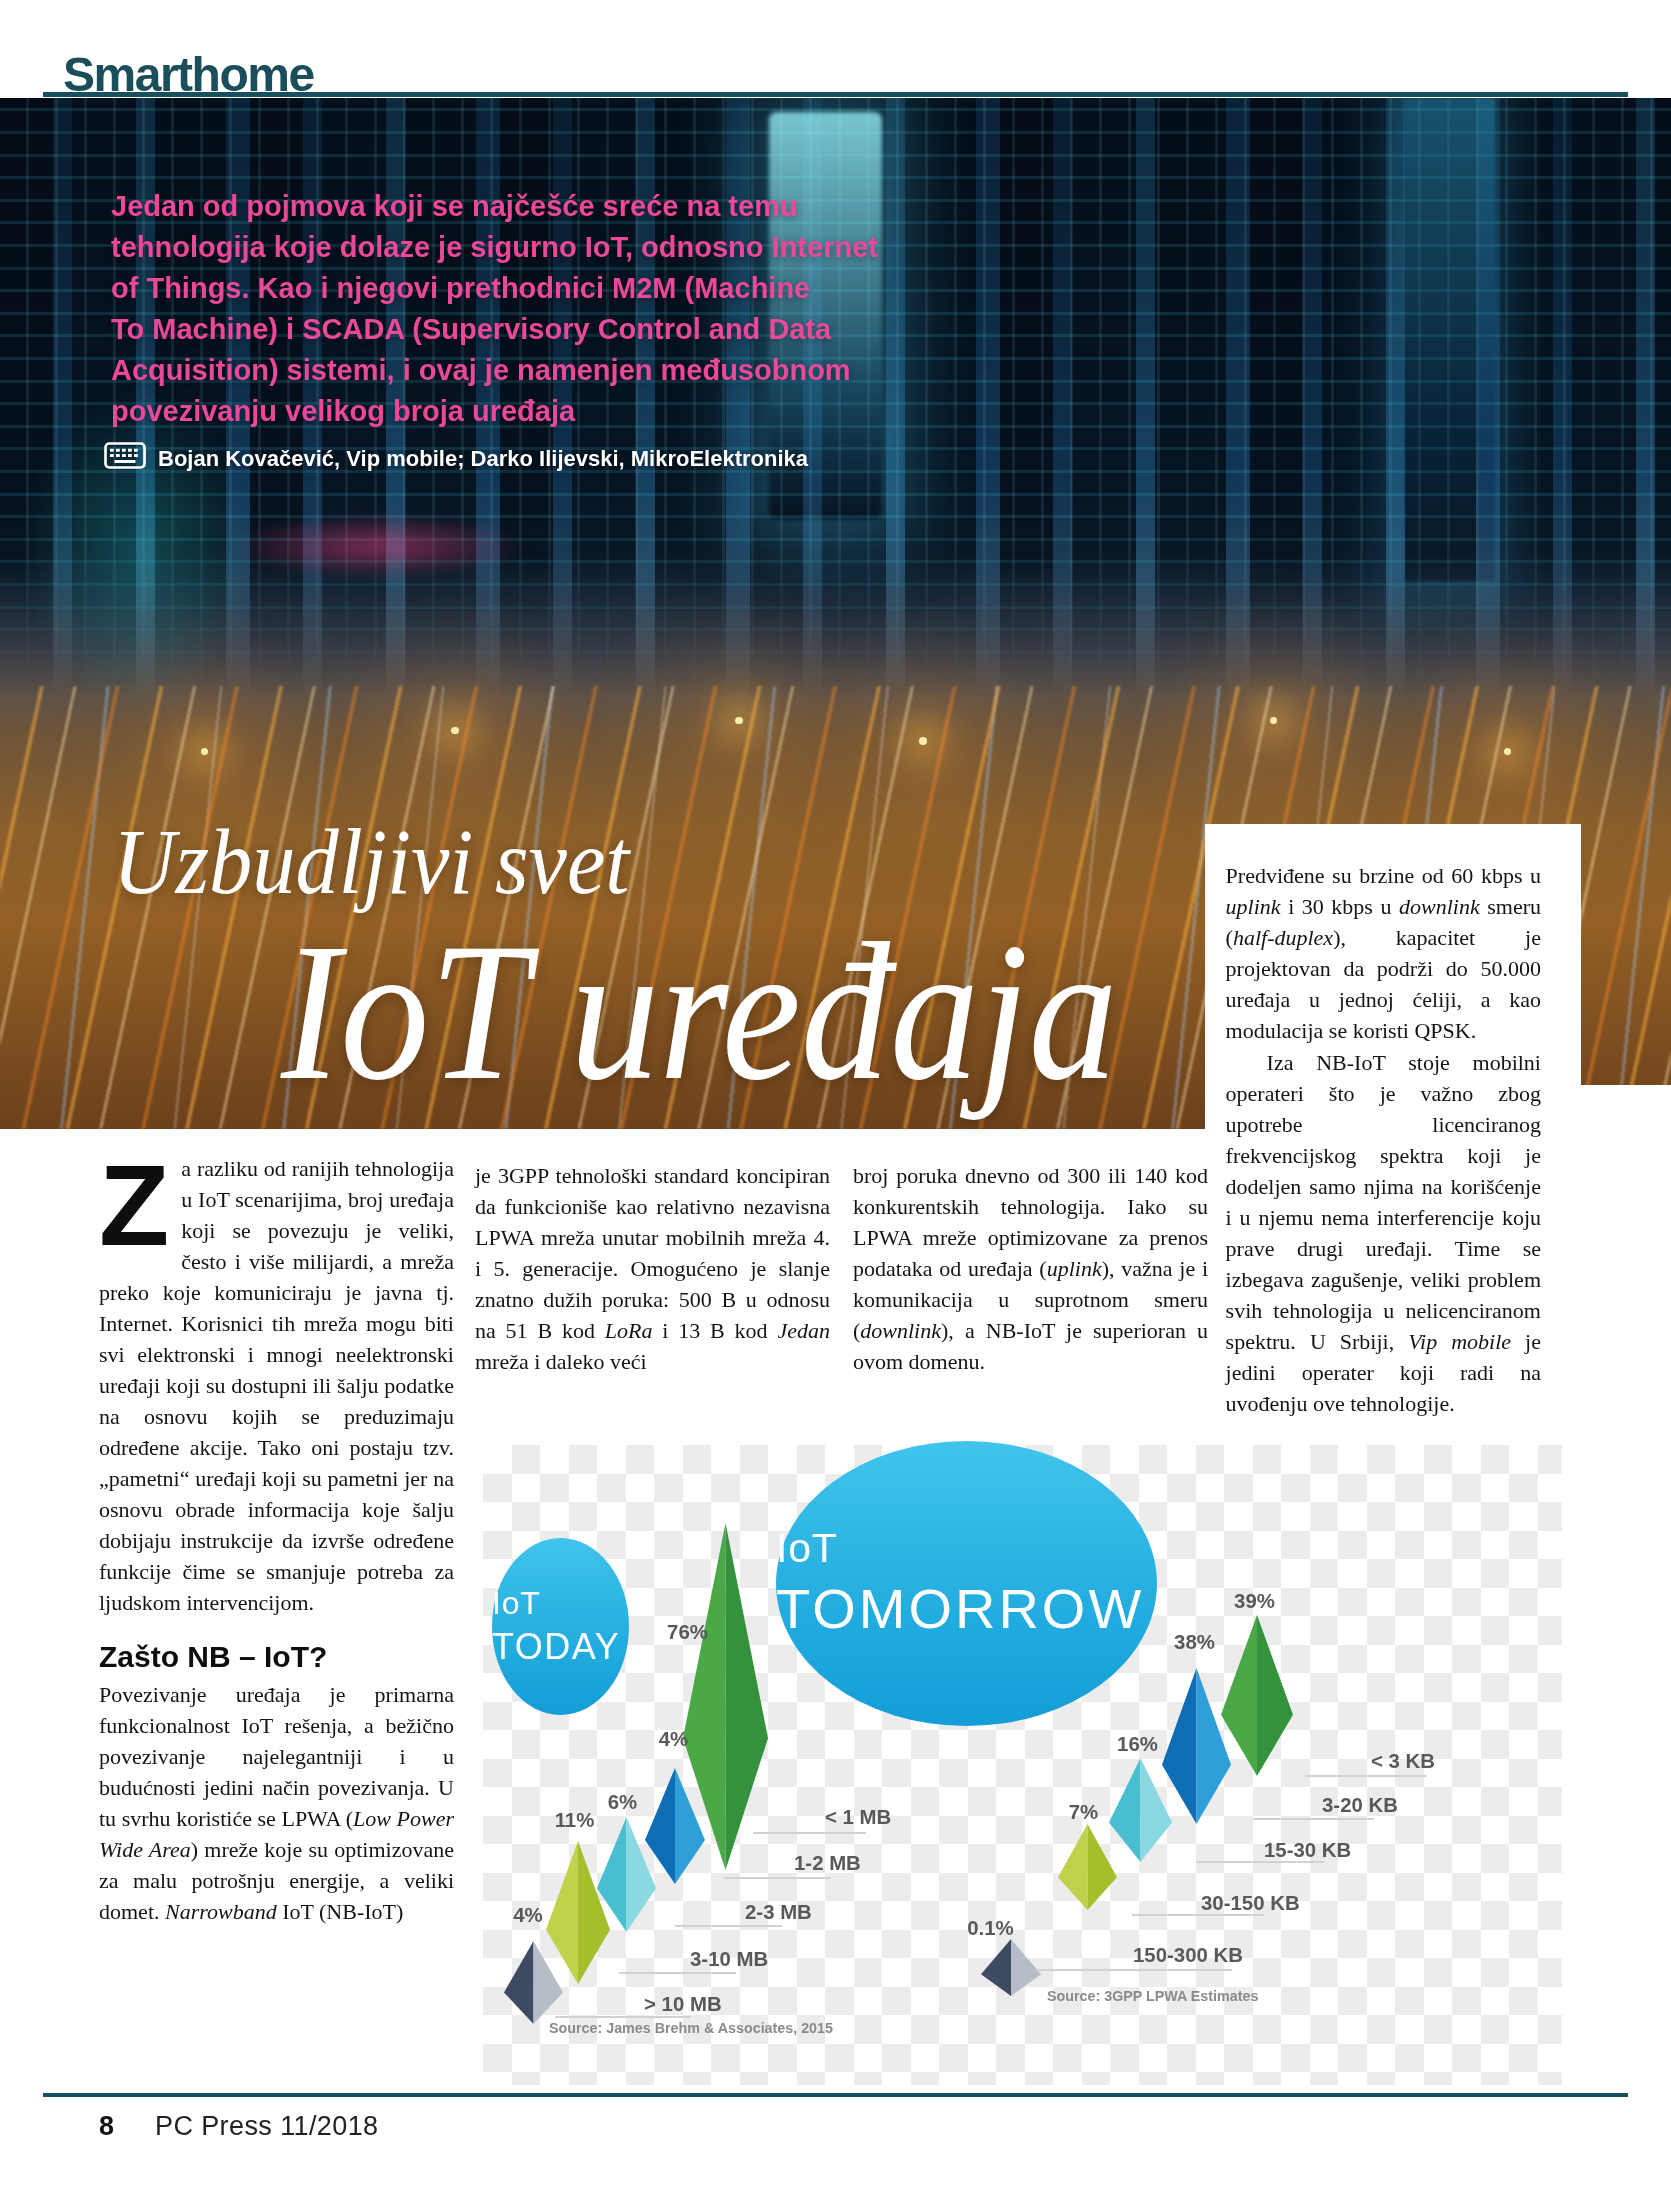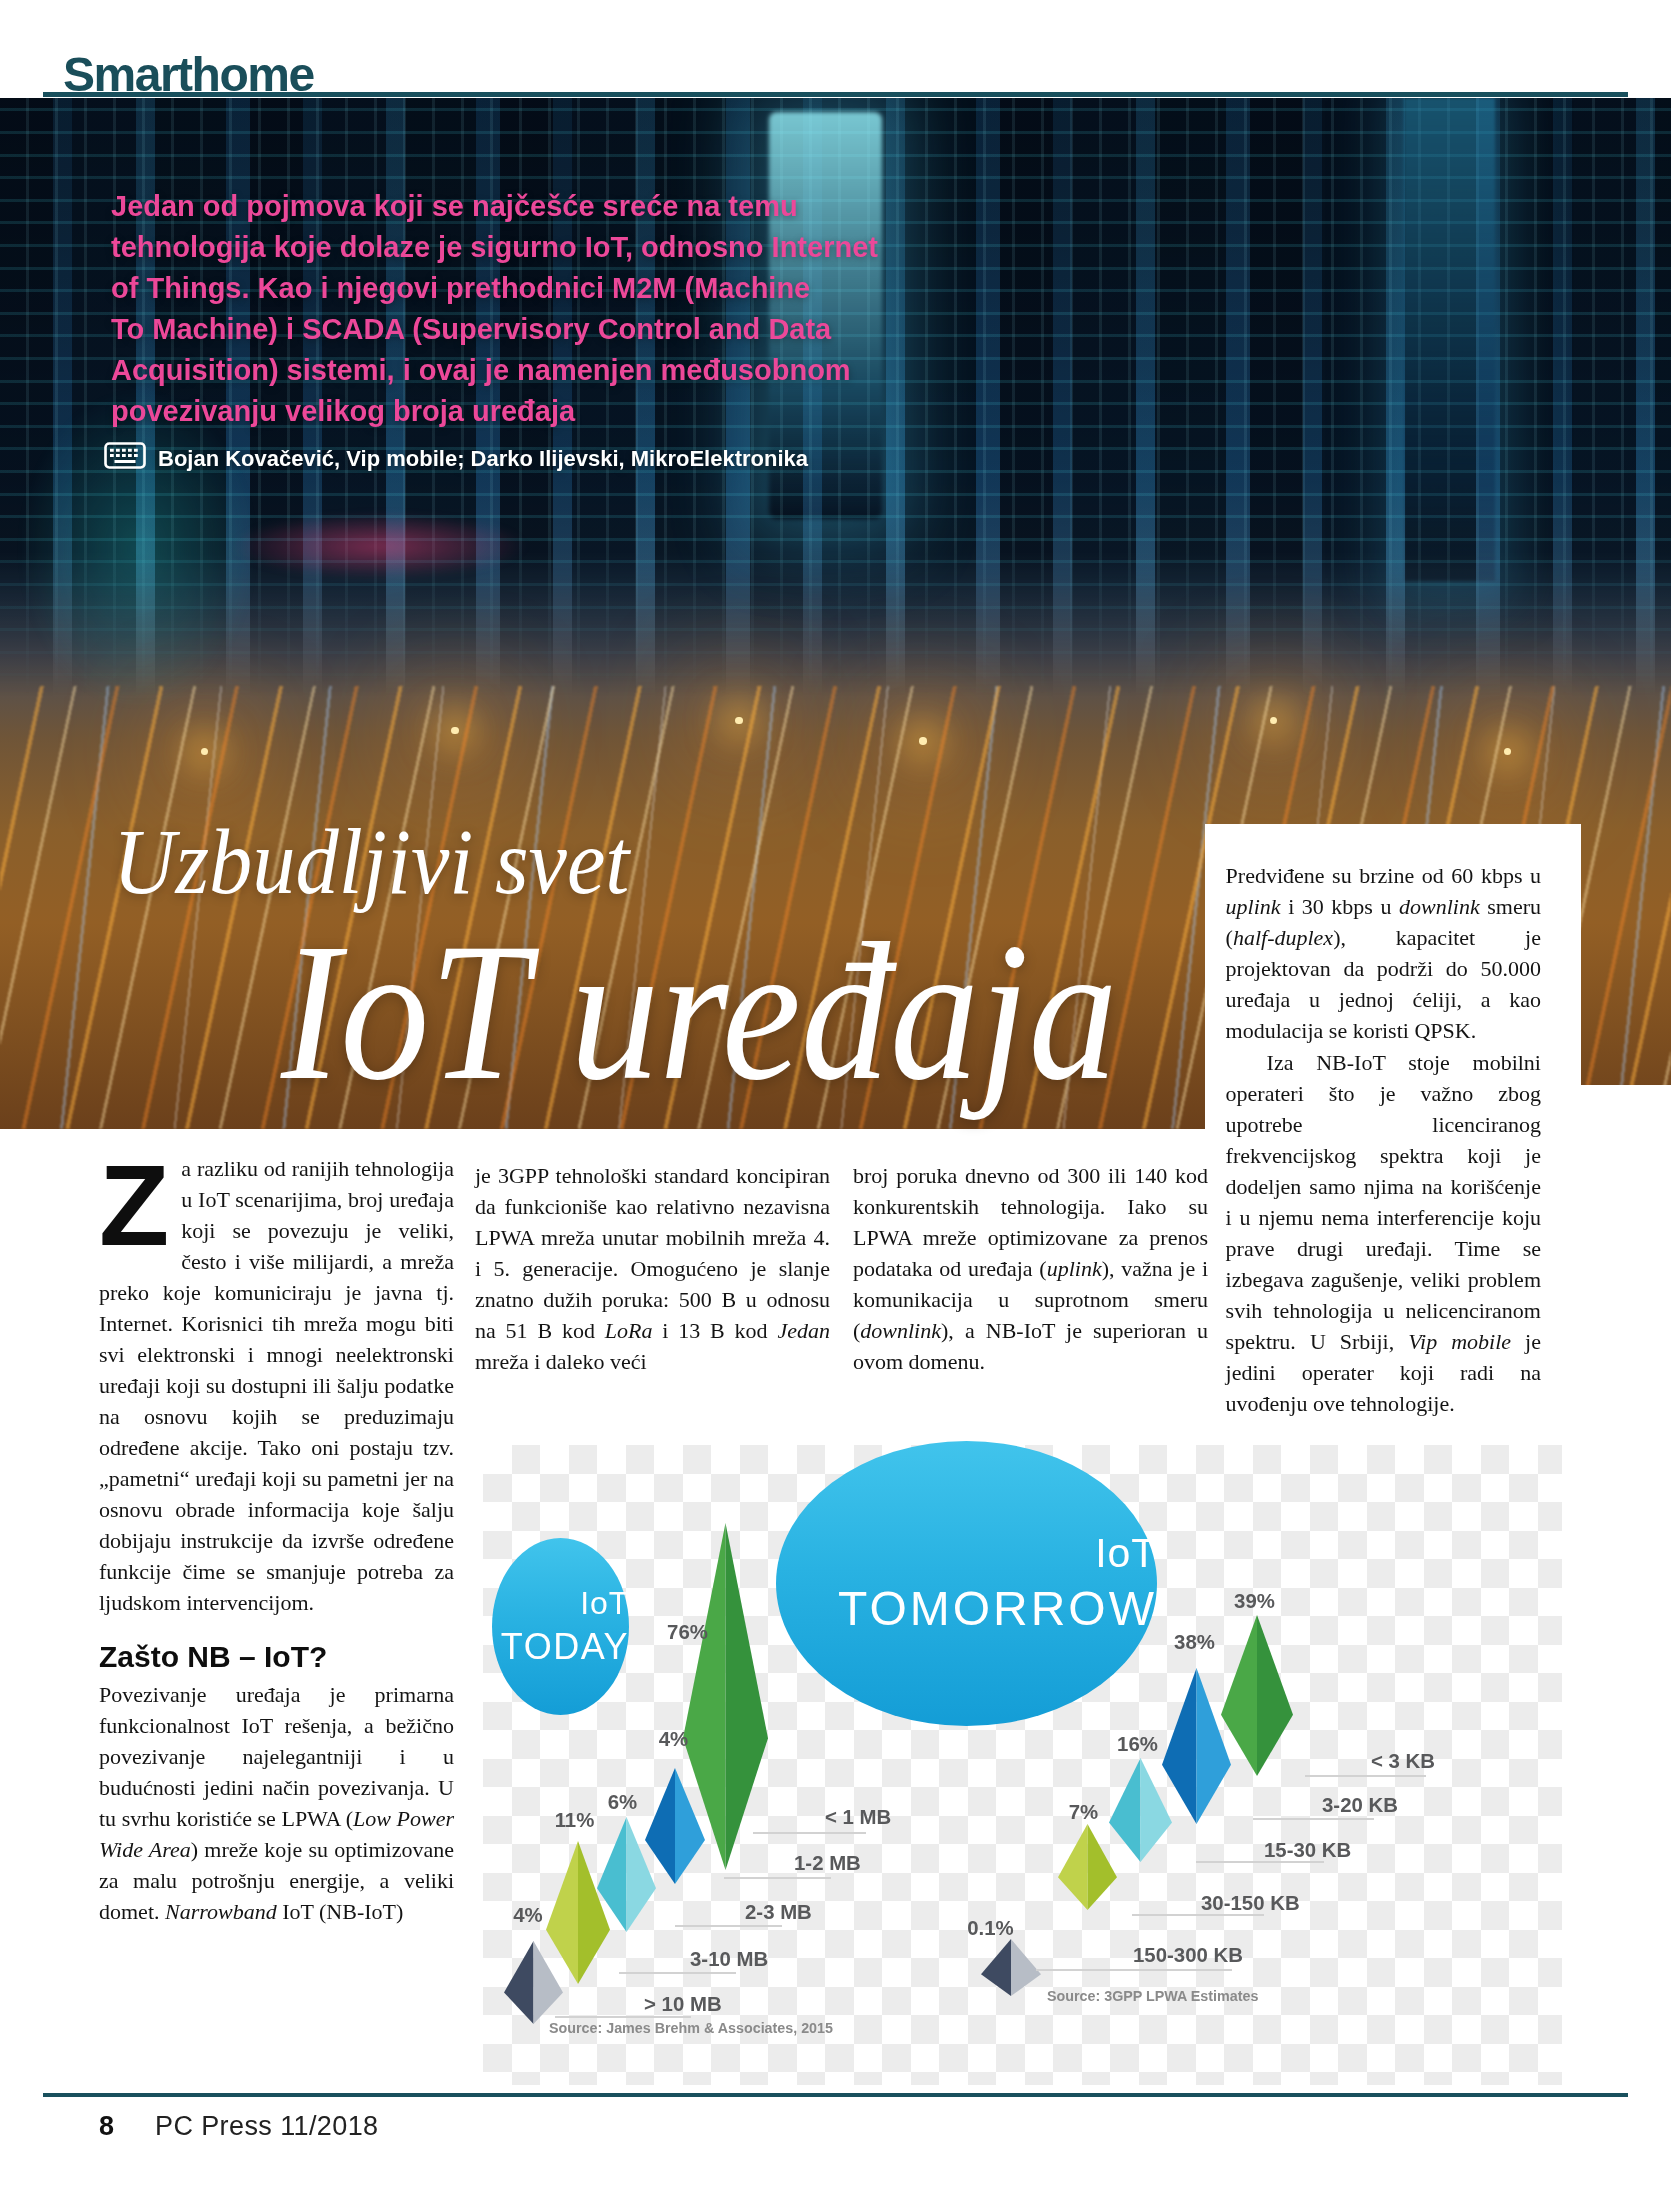--- a/index.html
+++ b/index.html
@@ -73,25 +73,25 @@
 
   
   .infog{left:483px;top:1445px;width:1079px;height:640px;}
   .checker{position:absolute;inset:0;background-color:#fff;
     background-image:
       linear-gradient(45deg,#ececec 25%,transparent 25%,transparent 75%,#ececec 75%),
       linear-gradient(45deg,#ececec 25%,transparent 25%,transparent 75%,#ececec 75%);
     background-size:57px 57px;background-position:0 0,29px 29px;}
   .bubble{position:absolute;border-radius:50%;color:#fff;text-align:center;
     background:linear-gradient(180deg,#41c4ec 0%,#29b2e2 45%,#149dd6 100%);
-    display:flex;flex-direction:column;justify-content:center;align-items:flex-end;}
+    display:flex;flex-direction:column;justify-content:center;align-items:flex-start;}
   .bubble .b1{font-size:32px;letter-spacing:0.8px;}
   .bubble .b2{font-size:36px;letter-spacing:1.5px;margin-top:4.5px;}
   .bubble.big .b1{font-size:41px;}
-  .bubble.big .b2{font-size:48px;letter-spacing:3px;margin-left:11px;}
+  .bubble.big .b2{font-size:56px;letter-spacing:3px;}
   .pyr{position:absolute;}
   .pyr .face{position:absolute;inset:0;}
   .pyr .fl{clip-path:polygon(50% 0,0 62%,50% 100%);}
   .pyr .fr{clip-path:polygon(50% 0,100% 62%,50% 100%);}
   .pct{position:absolute;font-weight:bold;font-size:20.4px;color:#58595b;text-align:center;}
   .band{position:absolute;font-weight:bold;font-size:20.4px;color:#58595b;white-space:nowrap;}
   .band-line{position:absolute;height:1.5px;background:#d2d2d2;}
   .src{position:absolute;font-size:14.3px;font-weight:bold;color:#8a8a8a;white-space:nowrap;}
 
   

